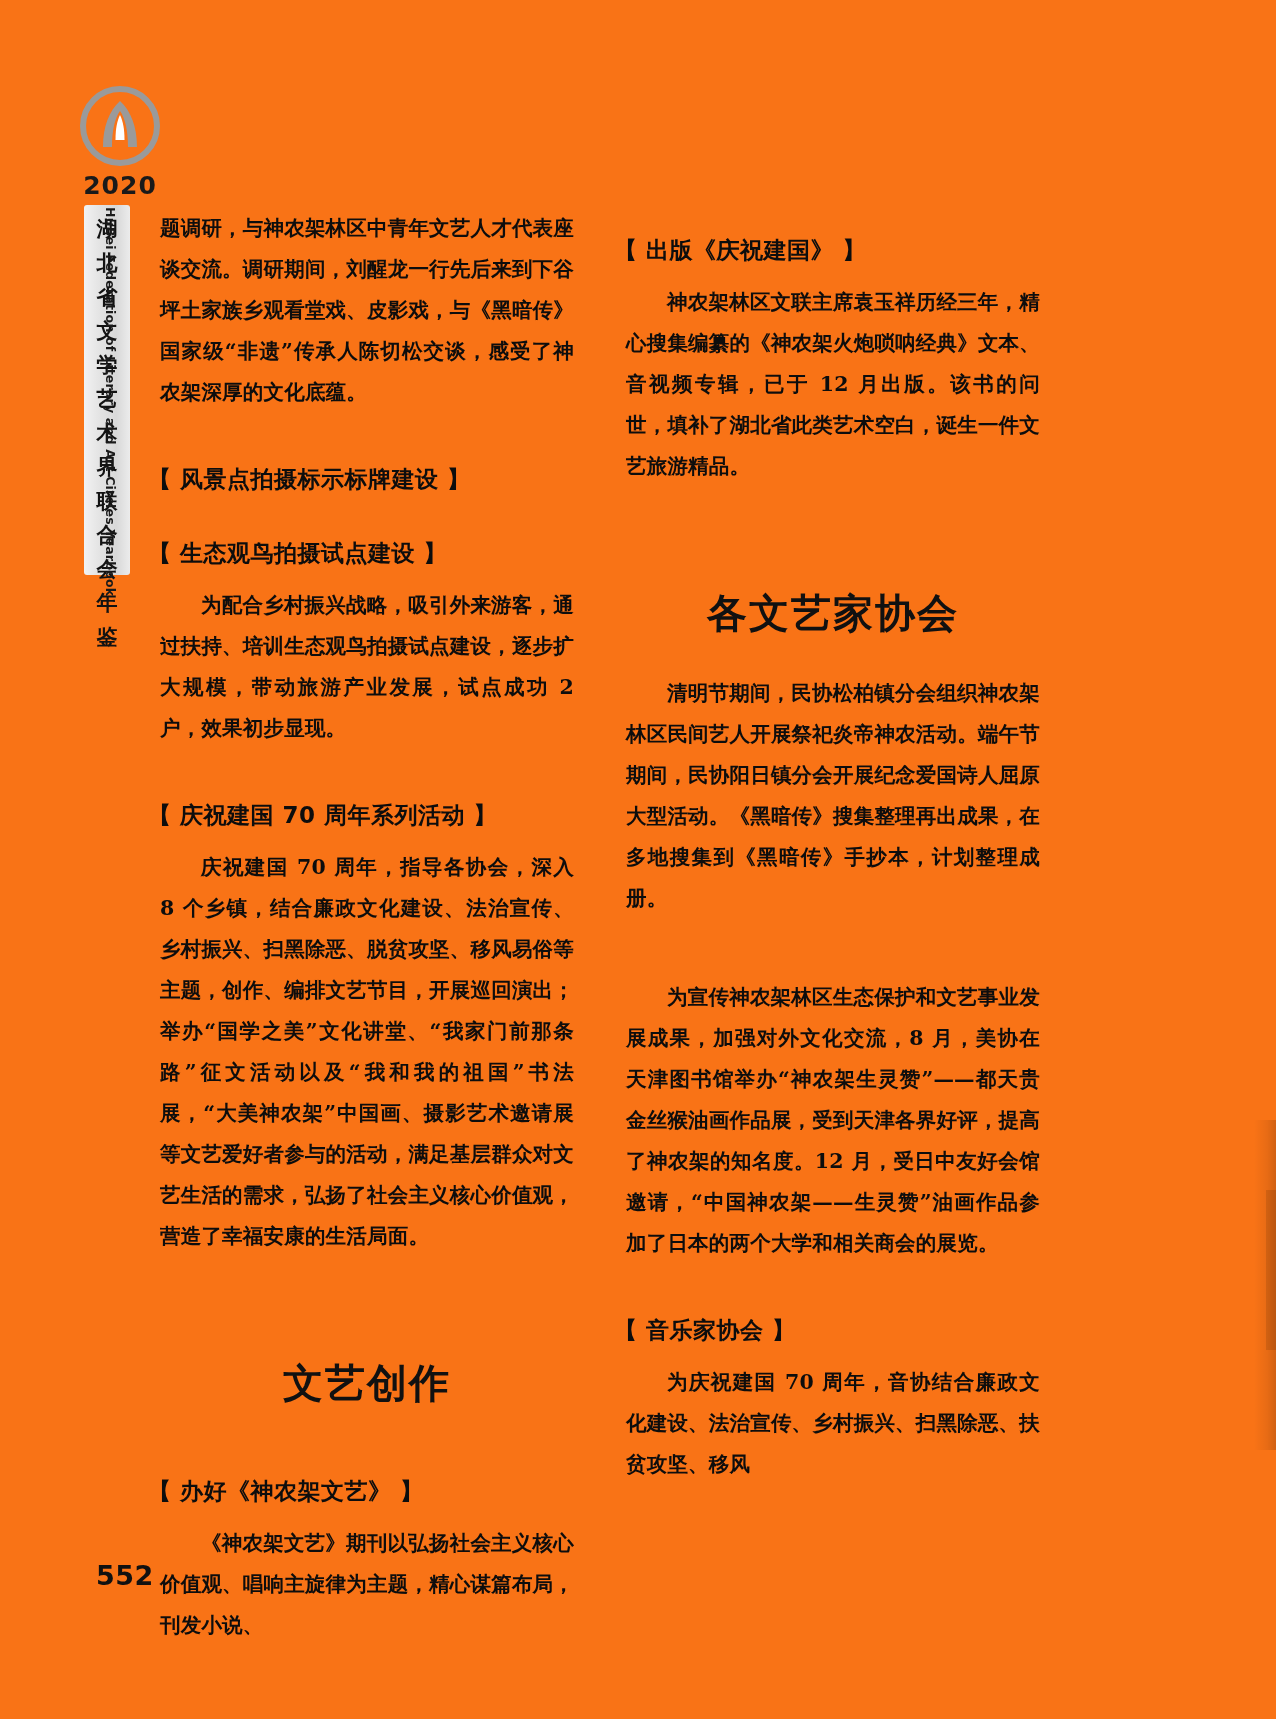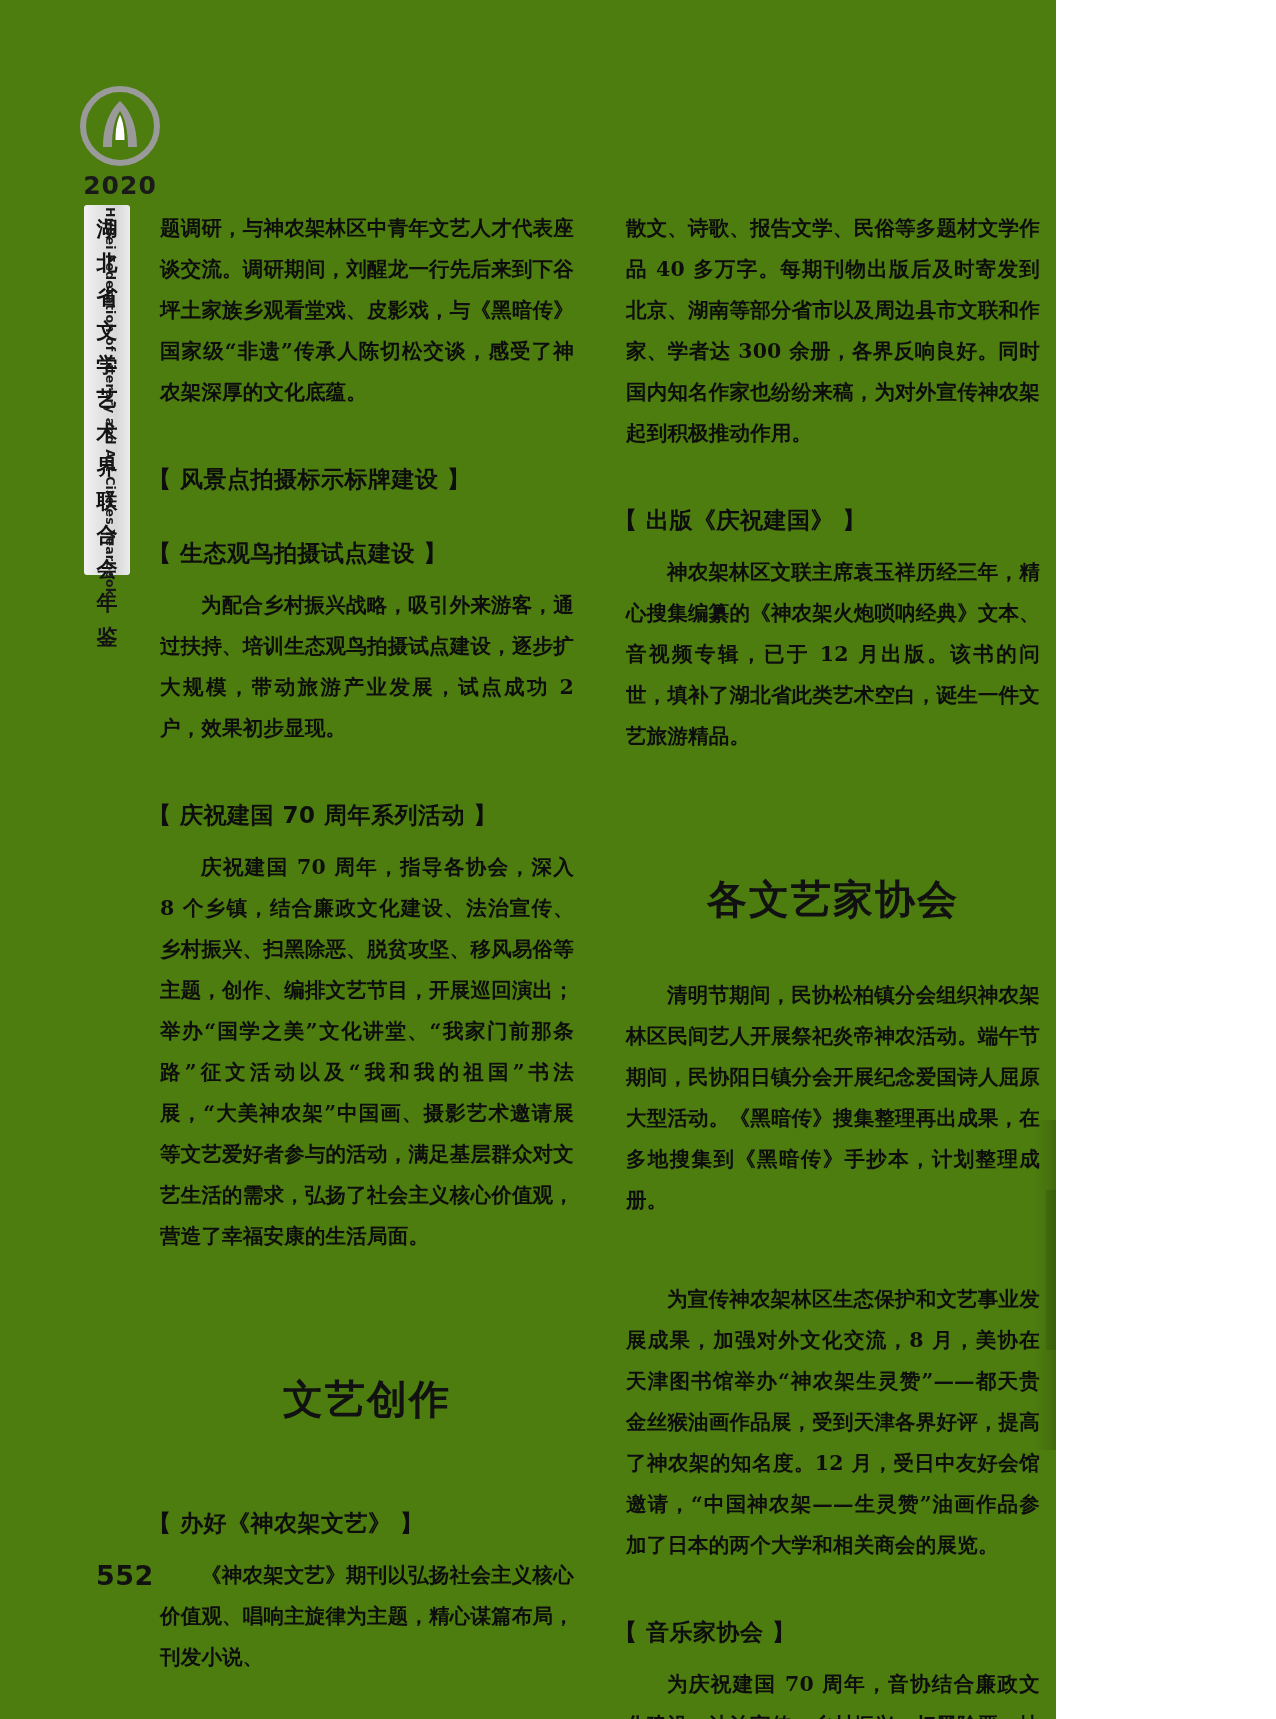--- a/index.html
+++ b/index.html
@@ -5,23 +5,23 @@
   html, body {
     margin: 0;
     padding: 0;
     background: #ffffff;
   }
   body {
     font-family: "DejaVu Serif", "Liberation Serif", serif;
   }
   .page {
     position: relative;
-    width: 1056px;
+    width: 1276px;
     height: 1719px;
-    background: #4d7c0f;
+    background: #f97316;
     overflow: hidden;
   }
 
   
   .masthead {
     position: absolute;
     left: 60px;
     top: 85px;
     width: 120px;
     text-align: center;
@@ -106,21 +106,21 @@
     margin: 0;
     font-family: "DejaVu Sans", "Liberation Sans", sans-serif;
     font-weight: bold;
     font-size: 23px;
     line-height: 40px;
     color: #0d0d0d;
     letter-spacing: 0.5px;
   }
 
   h1.major-title {
-    margin: 16px;
+    margin: 0;
     font-family: "DejaVu Sans", "Liberation Sans", sans-serif;
     font-weight: bold;
     font-size: 40px;
     line-height: 56px;
     color: #111111;
     text-align: center;
     letter-spacing: 2px;
   }
   h1.major-title.right-align { text-align: center; }
 
@@ -212,21 +212,20 @@
     <h1 class="major-title">文艺创作</h1>
 
     <div class="gap-lg"></div>
     <h2 class="section-title">【 办好《神农架文艺》 】</h2>
     <p class="body indent">《神农架文艺》期刊以弘扬社会主义核心价值观、唱响主旋律为主题，精心谋篇布局，刊发小说、</p>
 
   </div>
 
   <div class="col col-right">
 
-    <p class="body">散文、诗歌、报告文学、民俗等多题材文学作品 40 多万字。每期刊物出版后及时寄发到北京、湖南等部分省市以及周边县市文联和作家、学者达 300 余册，各界反响良好。同时国内知名作家也纷纷来稿，为对外宣传神农架起到积极推动作用。</p>
 
     <div class="gap-md"></div>
     <h2 class="section-title">【 出版《庆祝建国》 】</h2>
     <p class="body indent">神农架林区文联主席袁玉祥历经三年，精心搜集编纂的《神农架火炮唢呐经典》文本、音视频专辑，已于 12 月出版。该书的问世，填补了湖北省此类艺术空白，诞生一件文艺旅游精品。</p>
 
     <div class="gap-xl"></div>
     <h1 class="major-title right-align">各文艺家协会</h1>
 
     <div class="gap-sm"></div>
     <p class="body indent">清明节期间，民协松柏镇分会组织神农架林区民间艺人开展祭祀炎帝神农活动。端午节期间，民协阳日镇分会开展纪念爱国诗人屈原大型活动。《黑暗传》搜集整理再出成果，在多地搜集到《黑暗传》手抄本，计划整理成册。</p>

